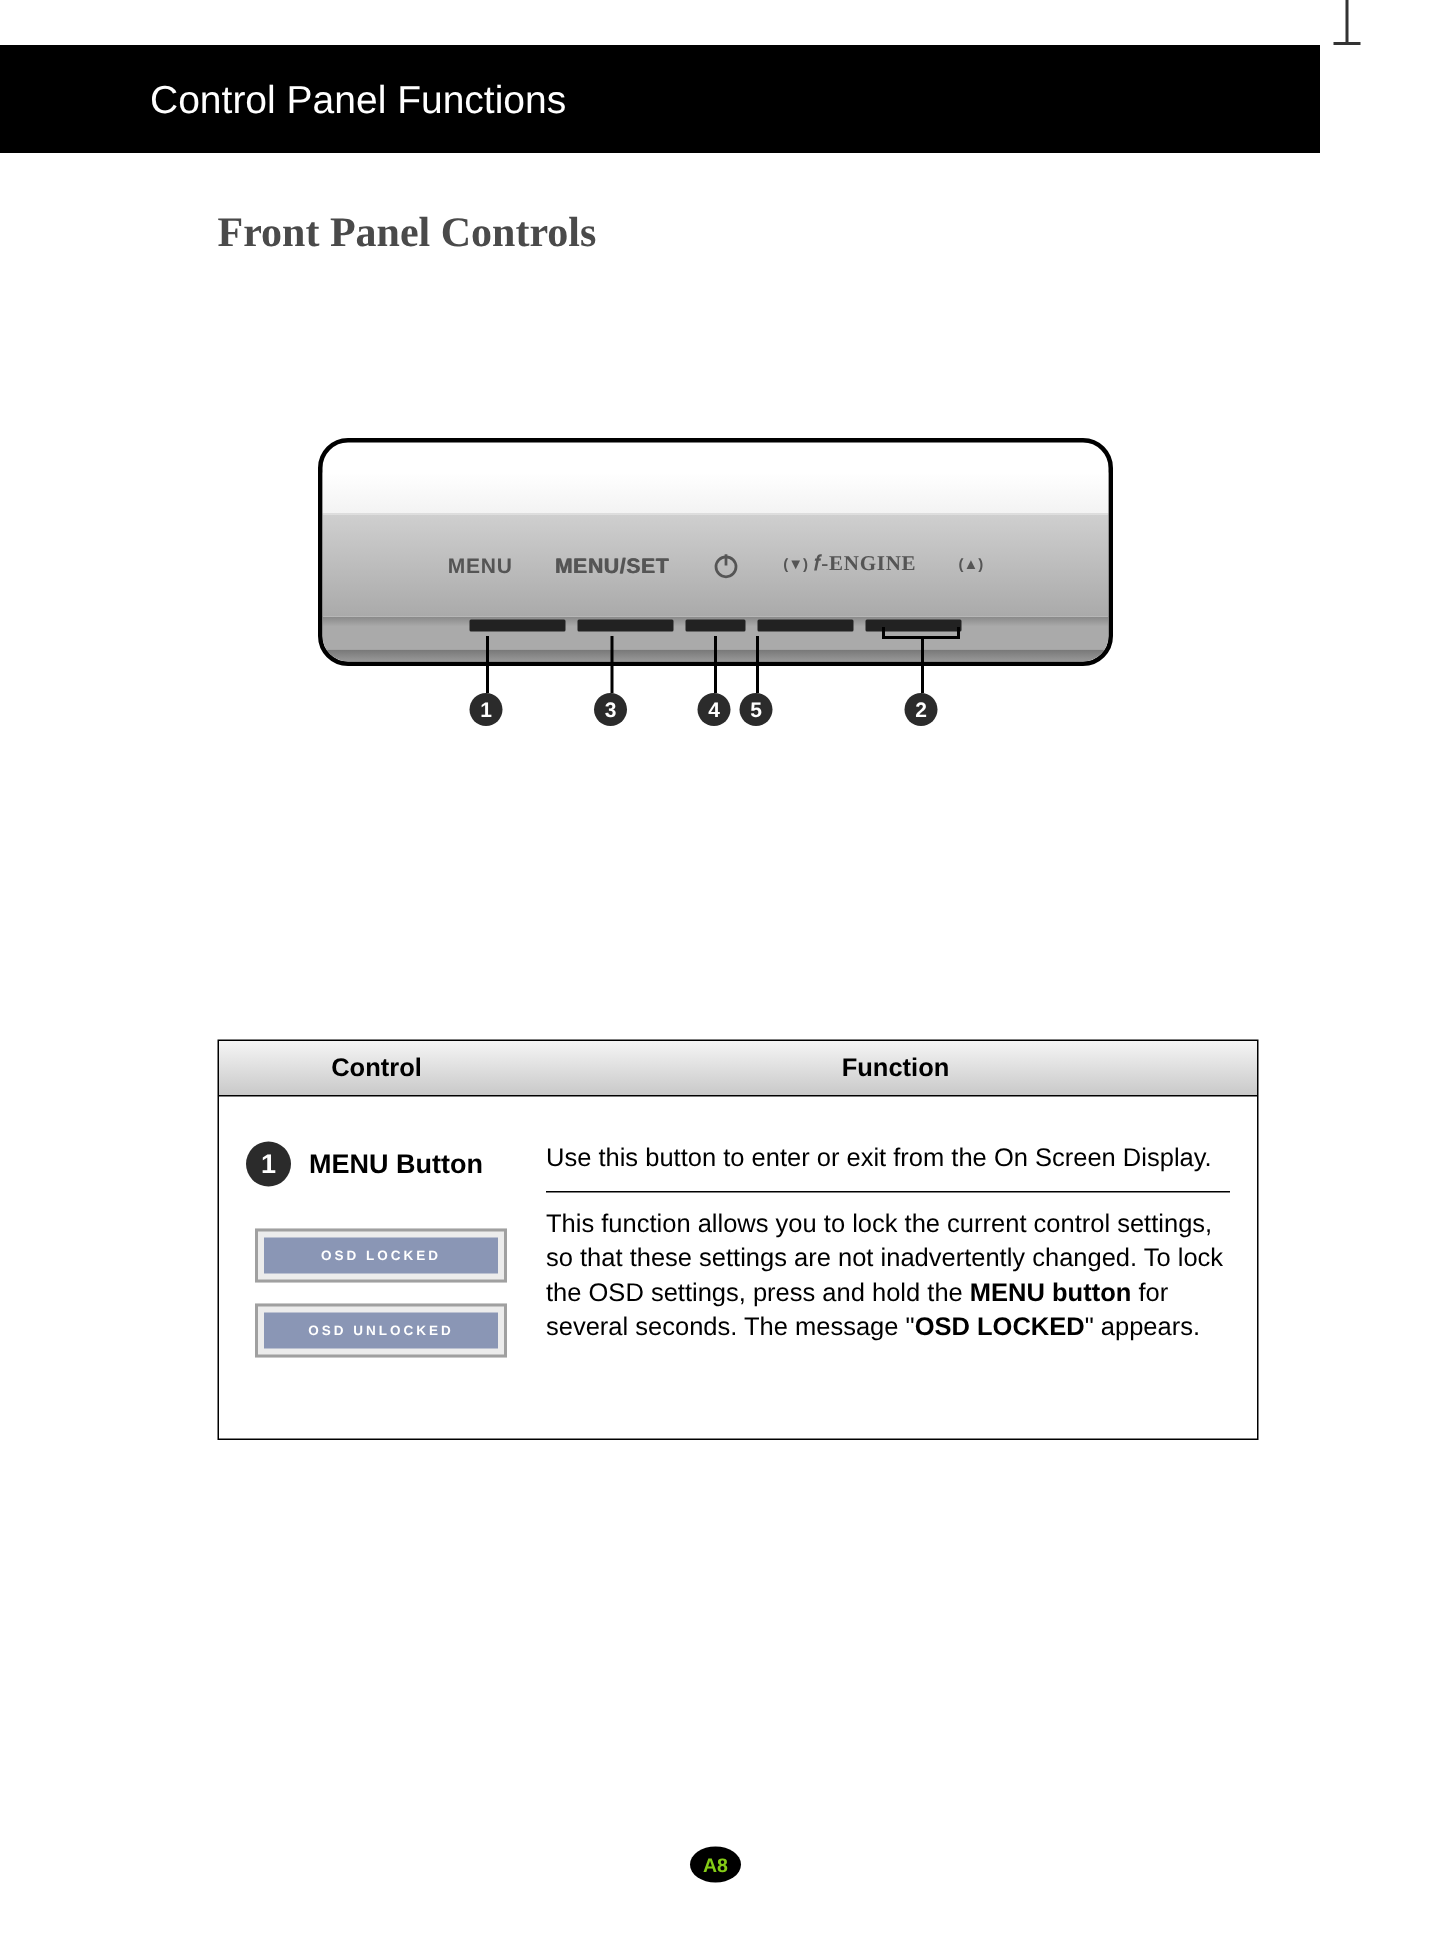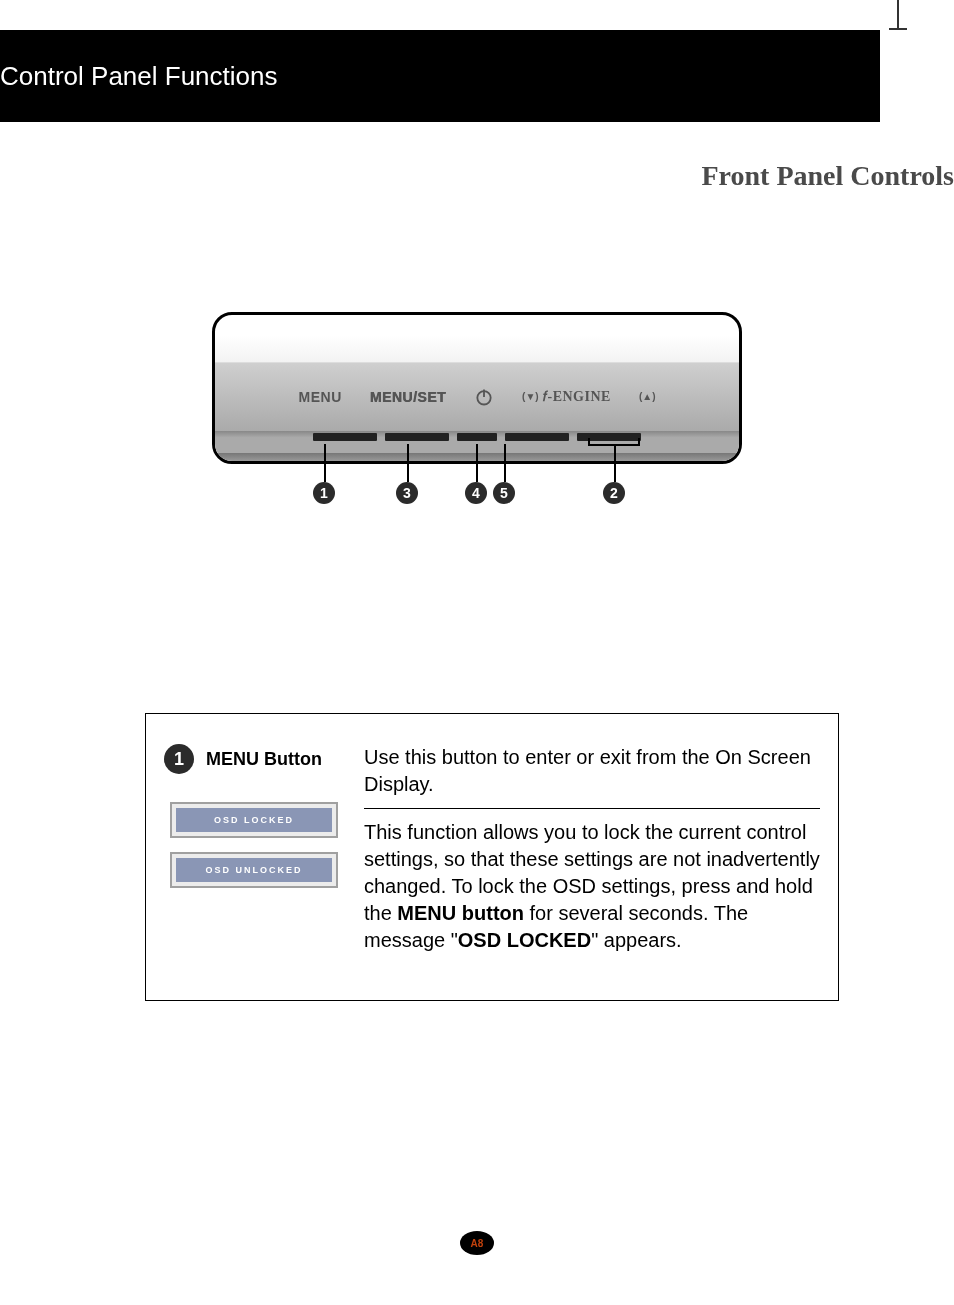--- a/index.html
+++ b/index.html
@@ -7,23 +7,24 @@
     width: 954px;
     height: 1305px;
     background: #fff;
     font-family: Arial, Helvetica, sans-serif;
     color: #000;
     position: relative;
   }
   .black-bar {
     background: #000;
     color: #fff;
-    height: 92px;
+    height: 72px;
     width: 880px;
     margin-top: 30px;
+    padding-left: 100px;
     font-size: 26px;
     font-weight: 400;
     display: flex;
     align-items: center;
   }
   .crop-marks-top {
     position: absolute;
     top: 0;
     right: 55px;
     width: 2px;
@@ -38,21 +39,20 @@
     width: 18px;
     height: 2px;
     background: #333;
   }
   .section-title {
     font-family: Georgia, 'Times New Roman', serif;
     font-size: 28px;
     font-weight: bold;
     color: #4a4a4a;
     margin: 38px 0 0 145px;
-    text-align: right;
   }
   .panel-figure {
     width: 530px;
     margin: 120px auto 0;
     position: relative;
   }
   .panel-outline {
     border: 3px solid #000;
     border-radius: 20px;
     background: #fff;
@@ -175,36 +175,36 @@
   }
   .osd-badge-inner {
     background: #8a96b5;
     color: #fff;
     font-size: 9px;
     letter-spacing: 2px;
     text-align: center;
     padding: 7px 0;
     font-weight: bold;
   }
-  .col-func { flex: 1; font-size: 20px; line-height: 1.35; }
+  .col-func { flex: 1; font-size: 17px; line-height: 1.35; }
   .func-intro { padding-bottom: 10px; border-bottom: 1.5px solid #000; margin-bottom: 10px; }
   .func-sub { font-weight: bold; margin-bottom: 6px; }
   .func-body b { font-weight: bold; }
   .func-body p { margin-bottom: 6px; }
 
   .page-num {
     position: absolute;
     bottom: 50px;
     left: 50%;
     transform: translateX(-50%);
     width: 34px; height: 24px;
     background: #000;
-    color: #c2410c;
+    color: #84cc16;
     border-radius: 50%;
-    font-size: 10px;
+    font-size: 13px;
     font-weight: bold;
     display: flex; align-items: center; justify-content: center;
   }
 </style>
 </head>
 <body>
 
 <div class="crop-marks-top"></div>
 
 <div class="black-bar">
@@ -259,20 +259,24 @@
       </div>
     <div class="c2">
         <div class="hline"></div>
         <div class="line"></div>
         <div class="num">2</div>
       </div>
   </div>
 </div>
 
 <div class="table-box">
+  <div class="thead">
+    <div class="th1">Control</div>
+    <div class="th2">Function</div>
+  </div>
   <div class="tbody">
     <div class="col-ctrl">
       <div class="ctrl-row">
         <div class="num-circle">1</div>
         <div class="ctrl-name">MENU Button</div>
       </div>
       <div class="osd-badge">
         <div class="osd-badge-inner">OSD LOCKED</div>
       </div>
       <div class="osd-badge">

